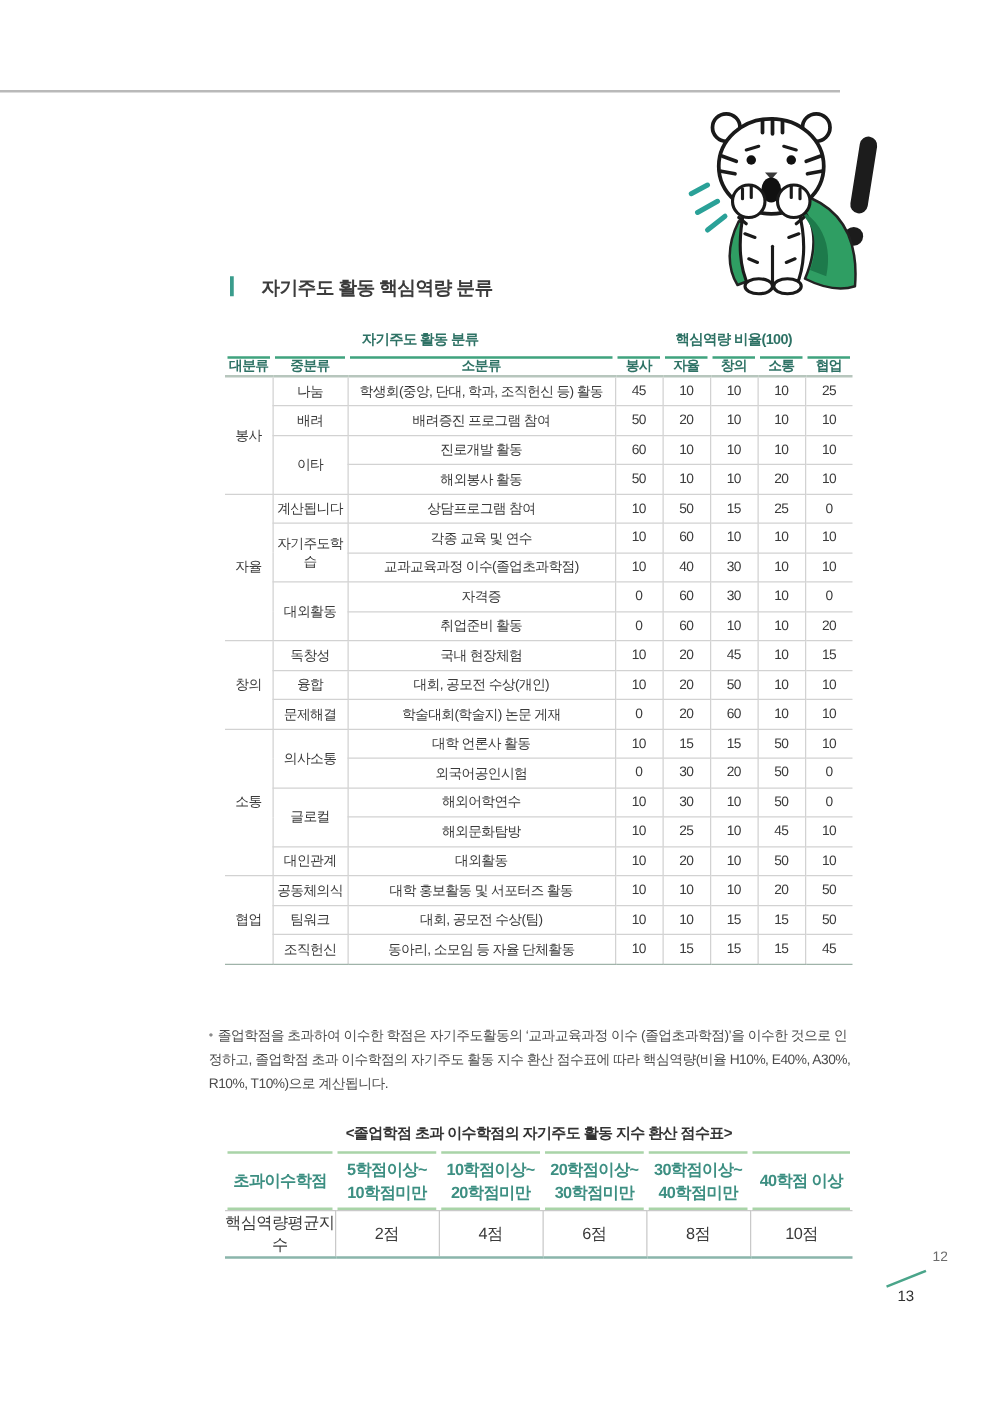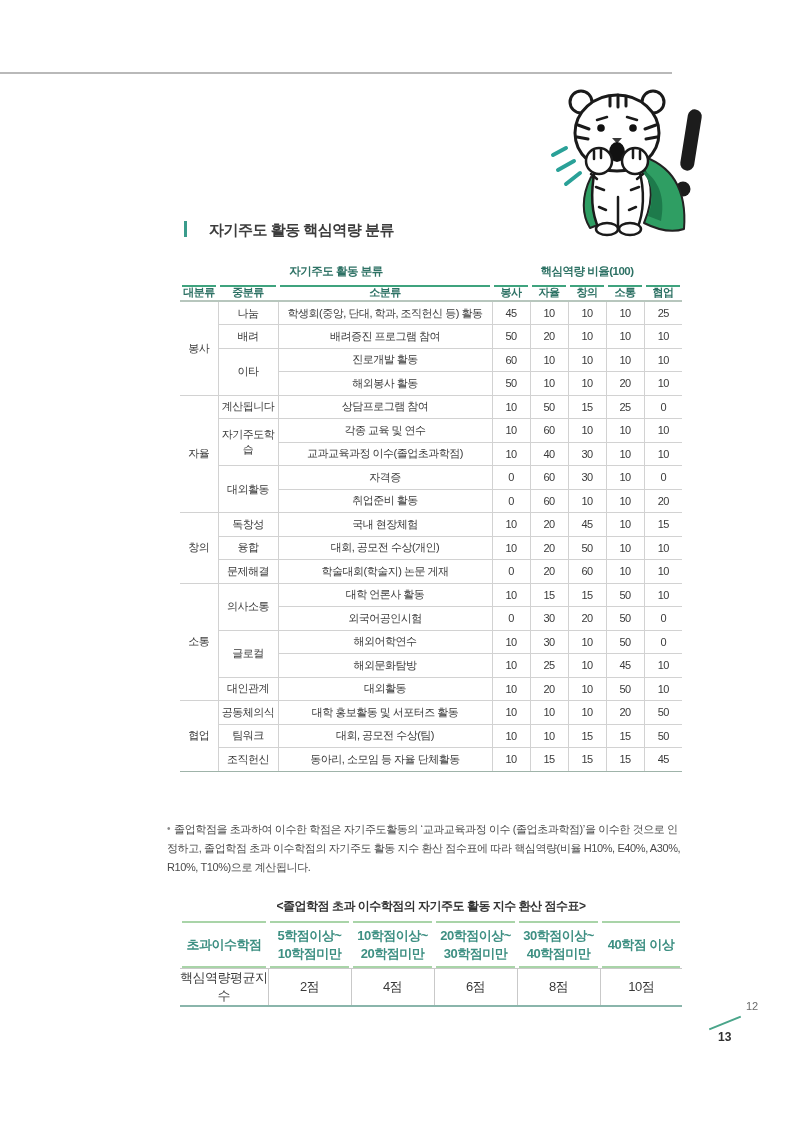--- a/index.html
+++ b/index.html
@@ -51,21 +51,21 @@
   .score-table th{position:relative;color:#3d8f82;font-weight:600;line-height:1.35;padding:6px 0;white-space:pre-line;letter-spacing:-0.5px;}
   .score-table th::before{content:'';position:absolute;top:0;left:2px;right:2px;height:2px;background:var(--light-green-line);}
   .score-table th::after{content:'';position:absolute;bottom:0;left:2px;right:2px;height:2px;background:var(--light-green-line);}
   .score-table td{border:1px solid #c9c9c9;border-bottom:2px solid var(--score-bottom);height:27px;text-align:center;color:var(--text-dark);letter-spacing:-0.5px;}
   .score-table td:first-child{border-left:none;}
   .score-table td:last-child{border-right:none;}
 
   .page-num{position:absolute;left:700px;top:998px;width:60px;height:60px;}
   .page-num .n1{position:absolute;left:20px;top:2px;font-size:11px;color:#6b6b6b;margin-left:26px;}
   .page-num .slash{position:absolute;left:8px;top:24px;width:34px;height:2px;background:var(--slash-teal);transform:rotate(-22deg);}
-  .page-num .n2{position:absolute;left:18px;top:32px;font-size:12px;font-weight:bold;color:#2f2f2f;}
+  .page-num .n2{position:absolute;left:18px;top:32px;font-size:12px;font-weight:normal;color:#2f2f2f;}
 </style>
 </head>
 <body>
 
 <div class="page">
 
   <div class="top-rule"></div>
 
   <svg class="mascot" viewBox="0 0 192 156" xmlns="http://www.w3.org/2000/svg">
 

